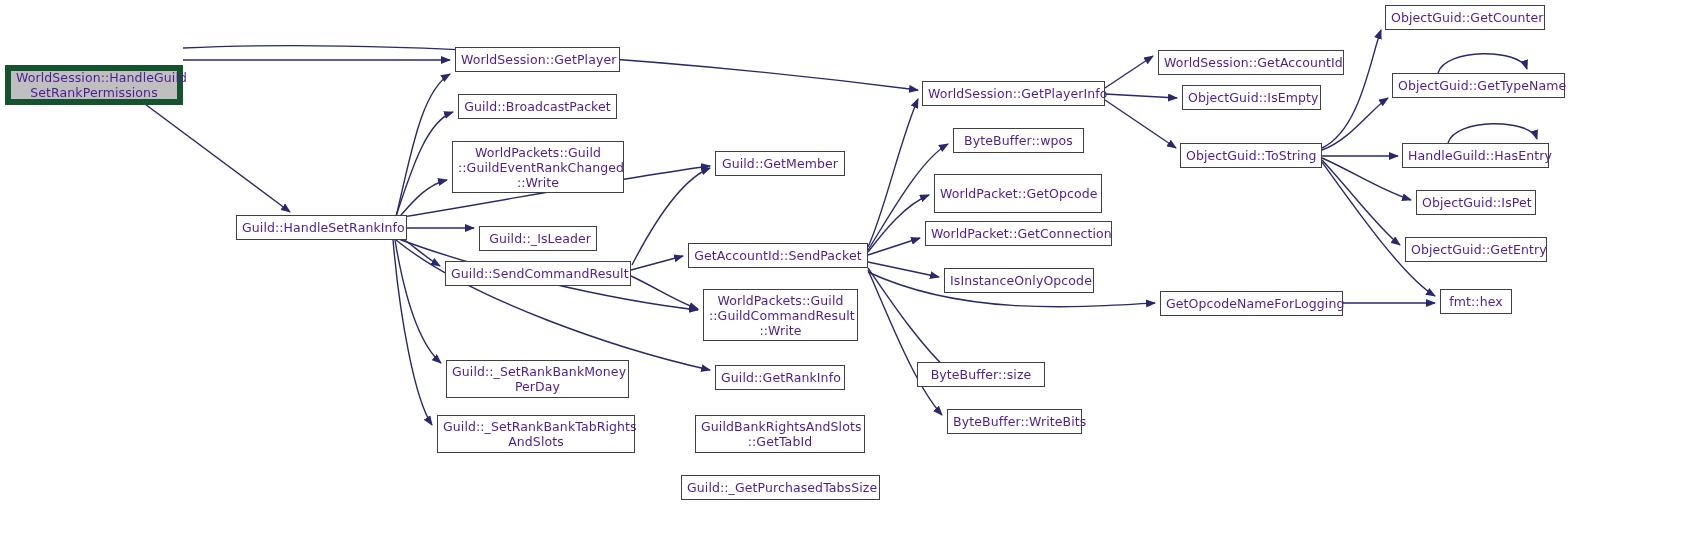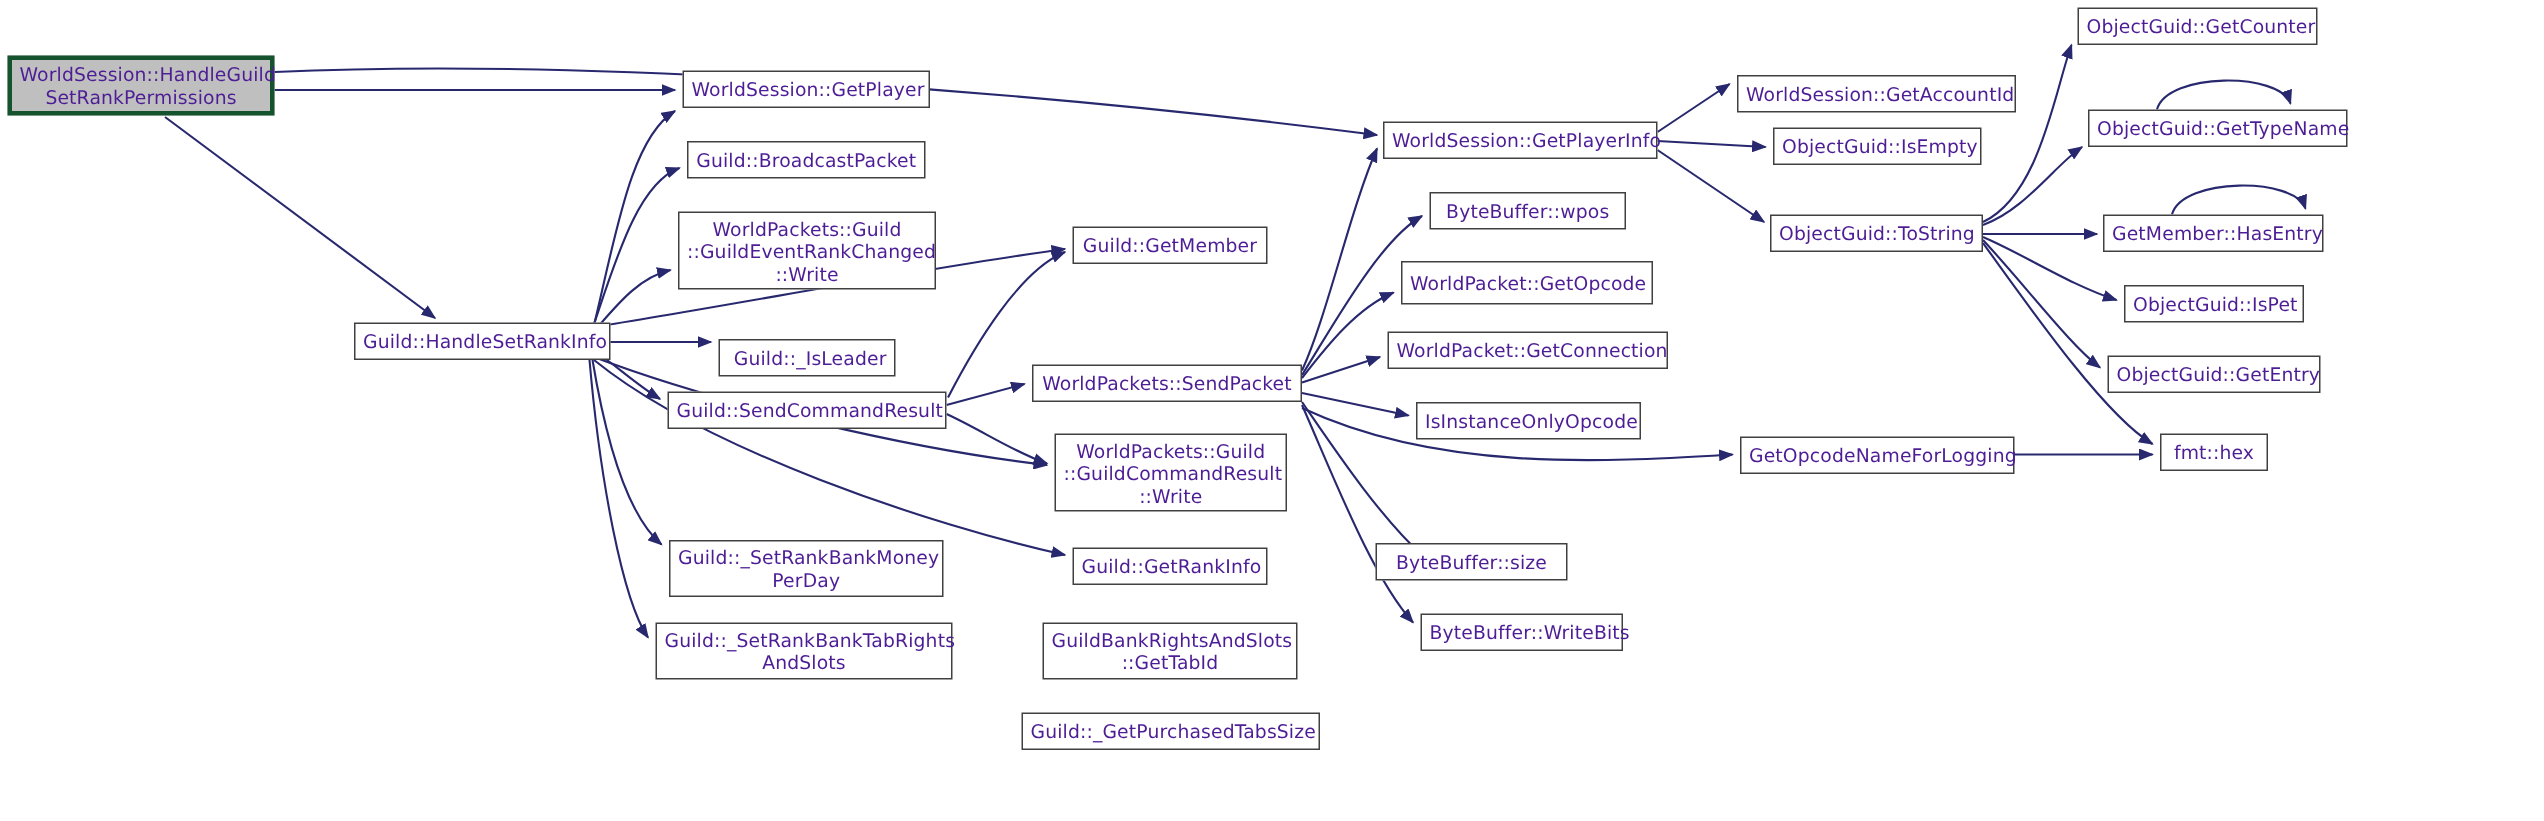--- a/index.html
+++ b/index.html
@@ -24,21 +24,22 @@
     background:#ffffff;
     color:#4c1d95;
     font-size:12.5px;
     line-height:15px;
     letter-spacing:0.1px;
     white-space:pre-line;
     padding:0 5px;
   }
   .node.root{
     background:#bfbfbf;
-    border:3px solid #14532d;
+    border:6px solid #14532d;
+    margin-top:28px;
   }
   .node-label{display:block;width:100%;}
 </style>
 </head>
 <body>
 
 <div id="canvas">
   <svg id="edges" viewBox="0 0 1696 547">
     <defs>
       <marker id="arrow" markerWidth="10" markerHeight="8" refX="9" refY="4" orient="auto" markerUnits="userSpaceOnUse">
@@ -89,43 +90,43 @@
 SetRankPermissions</span></div>
       <div class="node" style="left: 455px; top: 47px; width: 165px; height: 25px;"><span class="node-label">WorldSession::GetPlayer</span></div>
       <div class="node" style="left: 458px; top: 94px; width: 159px; height: 25px;"><span class="node-label">Guild::BroadcastPacket</span></div>
       <div class="node" style="left: 452px; top: 141px; width: 172px; height: 52px;"><span class="node-label">WorldPackets::Guild
 ::GuildEventRankChanged
 ::Write</span></div>
       <div class="node" style="left: 236px; top: 215px; width: 171px; height: 25px;"><span class="node-label">Guild::HandleSetRankInfo</span></div>
       <div class="node" style="left: 479px; top: 226px; width: 118px; height: 25px; text-align: right;"><span class="node-label">Guild::_IsLeader</span></div>
       <div class="node" style="left: 445px; top: 261px; width: 186px; height: 25px;"><span class="node-label">Guild::SendCommandResult</span></div>
       <div class="node" style="left: 715px; top: 151px; width: 130px; height: 25px;"><span class="node-label">Guild::GetMember</span></div>
-      <div class="node" style="left: 688px; top: 243px; width: 180px; height: 25px;"><span class="node-label">WorldPackets::SendPacket</span></div>
+      <div class="node" style="left: 688px; top: 243px; width: 180px; height: 25px;"><span class="node-label">GetAccountId::SendPacket</span></div>
       <div class="node" style="left: 703px; top: 289px; width: 155px; height: 52px;"><span class="node-label">WorldPackets::Guild
 ::GuildCommandResult
 ::Write</span></div>
       <div class="node" style="left: 446px; top: 360px; width: 183px; height: 38px;"><span class="node-label">Guild::_SetRankBankMoney
 PerDay</span></div>
       <div class="node" style="left: 437px; top: 415px; width: 198px; height: 38px;"><span class="node-label">Guild::_SetRankBankTabRights
 AndSlots</span></div>
       <div class="node" style="left: 715px; top: 365px; width: 130px; height: 25px;"><span class="node-label">Guild::GetRankInfo</span></div>
       <div class="node" style="left: 695px; top: 415px; width: 170px; height: 38px;"><span class="node-label">GuildBankRightsAndSlots
 ::GetTabId</span></div>
       <div class="node" style="left: 681px; top: 475px; width: 199px; height: 25px;"><span class="node-label">Guild::_GetPurchasedTabsSize</span></div>
       <div class="node" style="left: 922px; top: 81px; width: 183px; height: 25px;"><span class="node-label">WorldSession::GetPlayerInfo</span></div>
       <div class="node" style="left: 953px; top: 128px; width: 131px; height: 25px;"><span class="node-label">ByteBuffer::wpos</span></div>
-      <div class="node" style="left: 934px; top: 174px; width: 168px; height: 29px;"><span class="node-label">WorldPacket::GetOpcode</span></div>
+      <div class="node" style="left: 934px; top: 174px; width: 168px; height: 39px;"><span class="node-label">WorldPacket::GetOpcode</span></div>
       <div class="node" style="left: 925px; top: 221px; width: 187px; height: 25px;"><span class="node-label">WorldPacket::GetConnection</span></div>
       <div class="node" style="left: 944px; top: 268px; width: 150px; height: 25px;"><span class="node-label">IsInstanceOnlyOpcode</span></div>
       <div class="node" style="left: 917px; top: 362px; width: 128px; height: 25px;"><span class="node-label">ByteBuffer::size</span></div>
       <div class="node" style="left: 947px; top: 409px; width: 135px; height: 25px; justify-content: center;"><span class="node-label">ByteBuffer::WriteBits</span></div>
       <div class="node" style="left: 1160px; top: 291px; width: 183px; height: 25px;"><span class="node-label">GetOpcodeNameForLogging</span></div>
       <div class="node" style="left: 1158px; top: 50px; width: 186px; height: 25px;"><span class="node-label">WorldSession::GetAccountId</span></div>
       <div class="node" style="left: 1182px; top: 85px; width: 139px; height: 25px;"><span class="node-label">ObjectGuid::IsEmpty</span></div>
       <div class="node" style="left: 1180px; top: 143px; width: 142px; height: 25px;"><span class="node-label">ObjectGuid::ToString</span></div>
       <div class="node" style="left: 1385px; top: 5px; width: 160px; height: 25px;"><span class="node-label">ObjectGuid::GetCounter</span></div>
       <div class="node" style="left: 1392px; top: 73px; width: 173px; height: 25px;"><span class="node-label">ObjectGuid::GetTypeName</span></div>
-      <div class="node" style="left: 1402px; top: 143px; width: 147px; height: 25px;"><span class="node-label">GetMember::HasEntry</span></div>
+      <div class="node" style="left: 1402px; top: 143px; width: 147px; height: 25px;"><span class="node-label">HandleGuild::HasEntry</span></div>
       <div class="node" style="left: 1416px; top: 190px; width: 120px; height: 25px;"><span class="node-label">ObjectGuid::IsPet</span></div>
       <div class="node" style="left: 1405px; top: 237px; width: 142px; height: 25px;"><span class="node-label">ObjectGuid::GetEntry</span></div>
       <div class="node" style="left: 1440px; top: 289px; width: 72px; height: 25px;"><span class="node-label">fmt::hex</span></div>
     </div>
 </div>
 
 </body></html>

